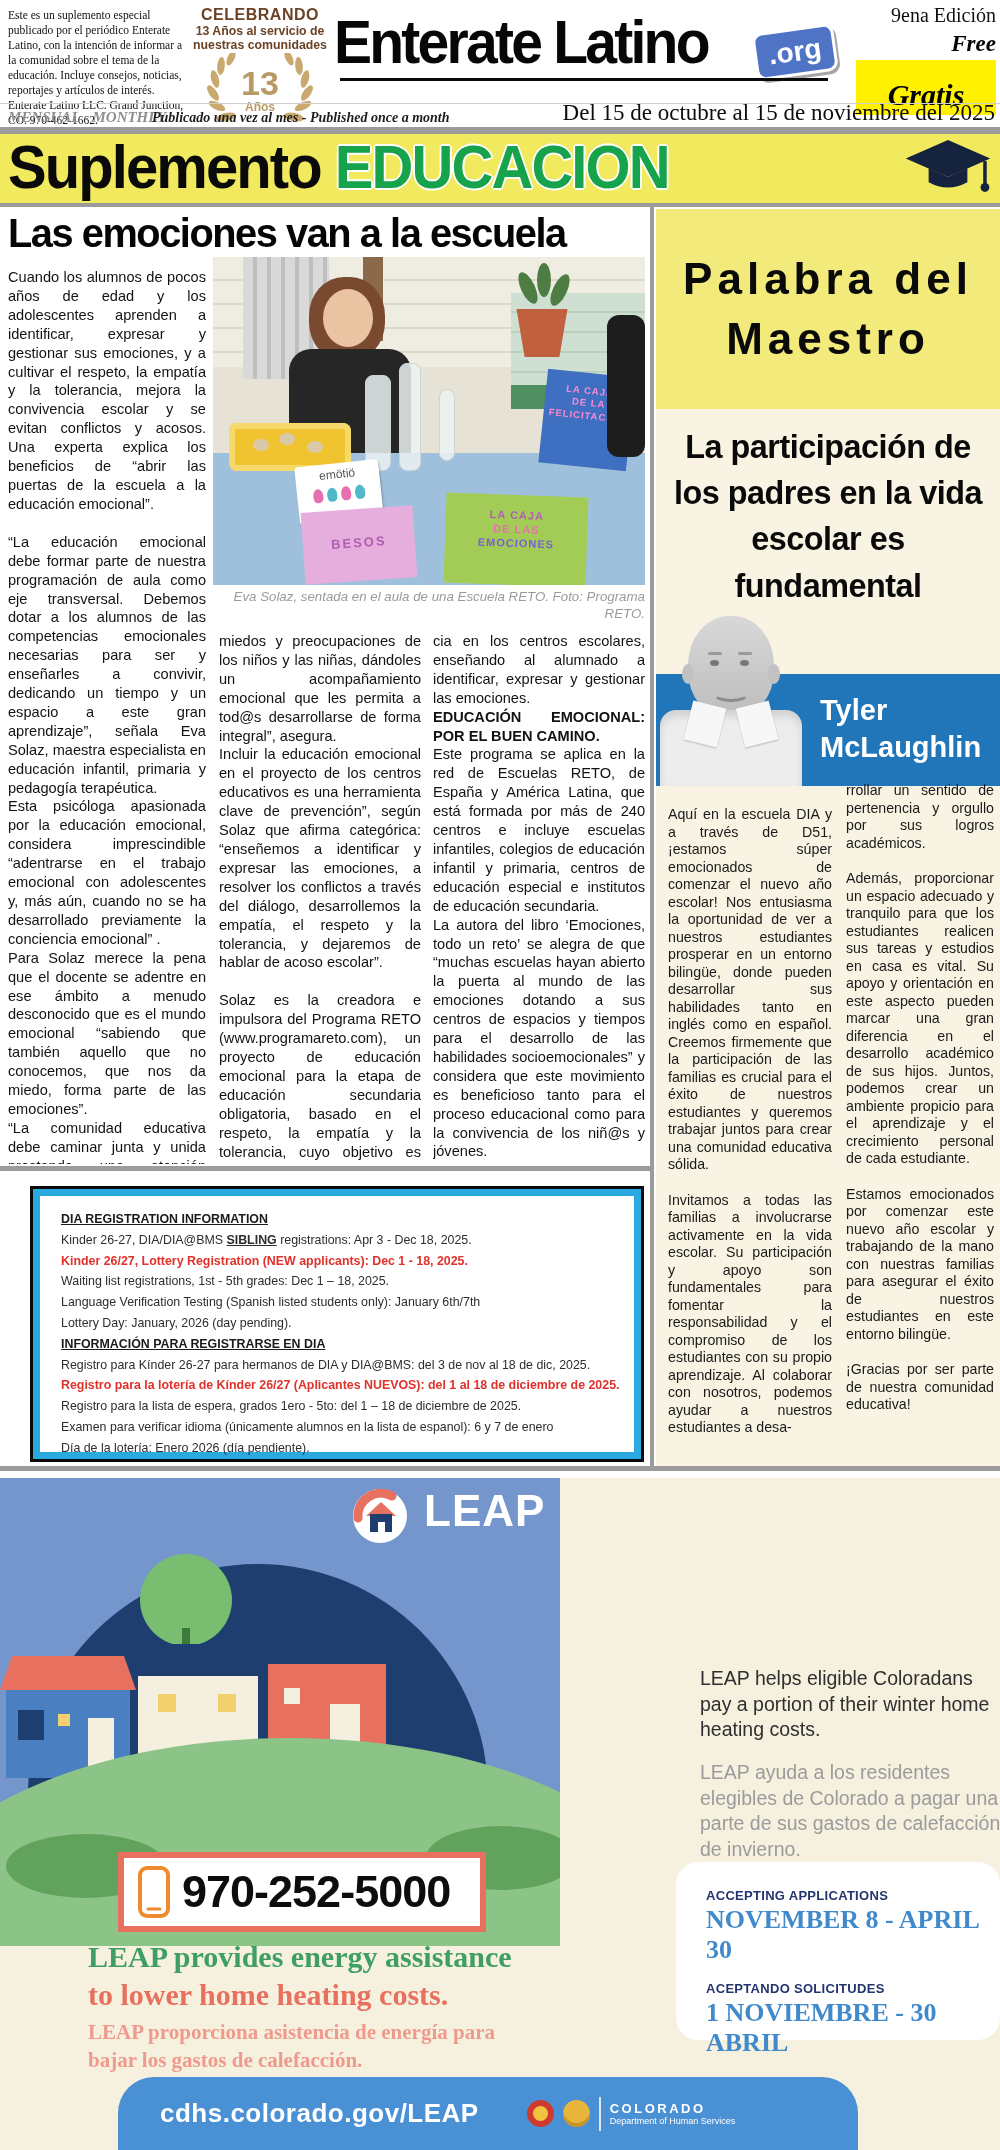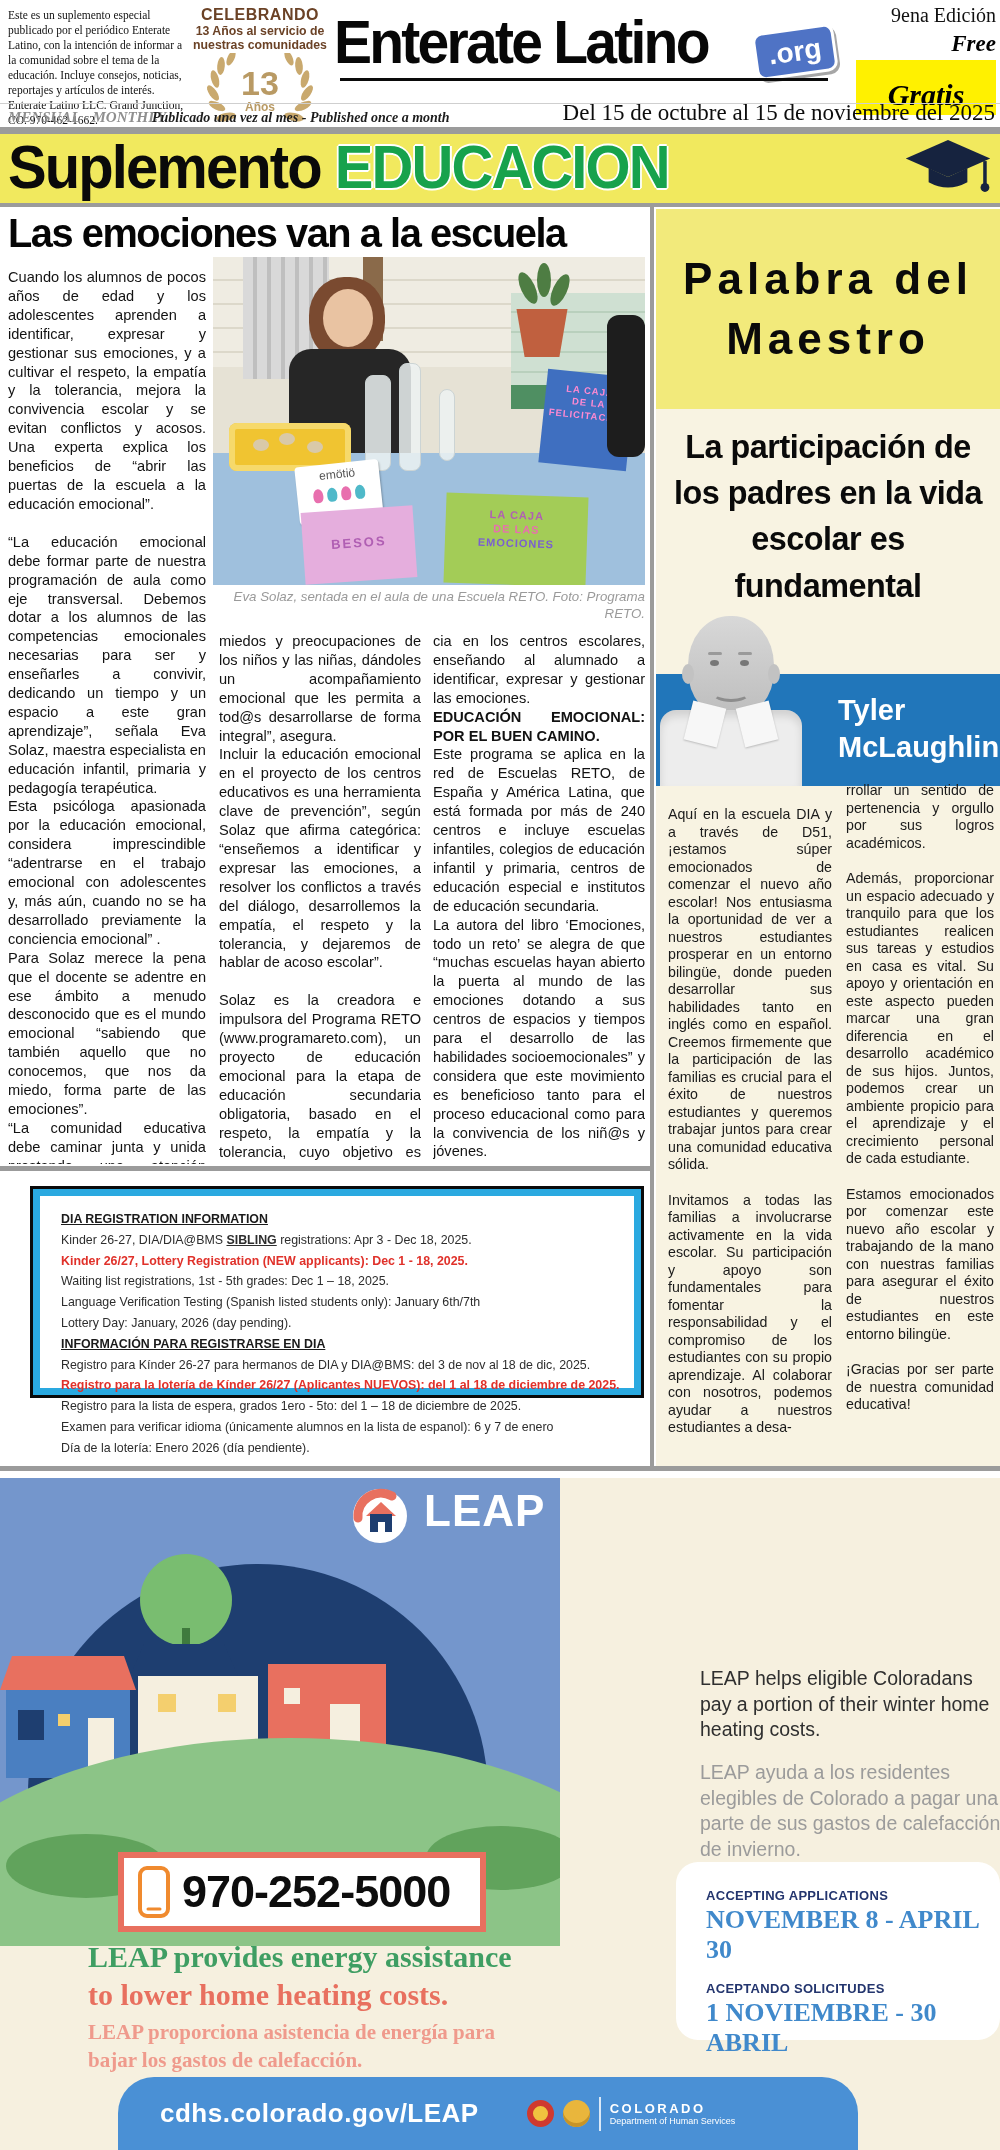--- a/index.html
+++ b/index.html
@@ -90,38 +90,38 @@
      text-align:center; font-weight:800; font-size:9.5px; line-height:1.3; color:#ff8ad1; padding-top:12px; letter-spacing:1px; }
   .ph-kid { left:394px; top:58px; width:38px; height:142px; background:#1d1d1d; border-radius:12px; }
   
   .sb-yellow { position:absolute; left:656px; top:209px; width:344px; height:200px; background:#f2ea7b;
     display:flex; flex-direction:column; align-items:center; justify-content:center; gap:10px; }
   .sb-title-line { font-size:44px; font-weight:800; letter-spacing:5px; color:#0a0a0a; }
   .sb-cream { position:absolute; left:656px; top:409px; width:344px; height:1057px; background:#f8f3e2; }
   .sb-head { position:absolute; left:666px; top:424px; width:324px; text-align:center; font-size:33px;
     font-weight:800; letter-spacing:-0.5px; line-height:1.4; color:#0a0a0a; transform:scaleX(.98); transform-origin:center top;}
   .tyler-band { position:absolute; left:656px; top:674px; width:344px; height:112px; background:#2176ba; }
-  .tyler-name { position:absolute; left:182px; top:18px; color:#fff; font-size:29px; font-weight:700; line-height:1.28; }
+  .tyler-name { position:absolute; left:164px; top:18px; color:#fff; font-size:29px; font-weight:700; line-height:1.28; }
   .tyler-photo { position:absolute; left:660px; top:612px; width:142px; height:174px; }
   .ty-head { position:absolute; left:28px; top:4px; width:86px; height:102px; border-radius:48% 48% 46% 46%;
     background:linear-gradient(#d8d8d8,#bdbdbd); }
   .ty-ear { position:absolute; top:52px; width:12px; height:20px; border-radius:50%; background:#c2c2c2; }
   .ty-eye { position:absolute; top:48px; width:9px; height:6px; border-radius:50%; background:#777; }
   .ty-brow { position:absolute; top:40px; width:14px; height:3px; border-radius:2px; background:#9a9a9a; }
   .ty-smile { position:absolute; left:52px; top:72px; width:38px; height:18px; border:3px solid #8d8d8d;
     border-color:transparent transparent #8d8d8d transparent; border-radius:50%; }
   .ty-jacket { position:absolute; left:0; top:98px; width:142px; height:76px; background:#ededed; border-radius:16px 16px 0 0;
     box-shadow:inset 0 6px 8px rgba(0,0,0,.12); }
   .ty-collar { position:absolute; top:-6px; width:34px; height:40px; background:#f7f7f7; box-shadow:0 1px 2px rgba(0,0,0,.2); }
   .s-col { position:absolute; font-size:14.2px; line-height:17.5px; text-align:justify; color:#1a1a1a; overflow:hidden; }
   .s-col p { margin:0 0 18px 0; }
   .s-col1 { left:668px; top:806px; width:164px; height:650px; }
   .s-col2 { left:846px; top:782px; width:148px; height:650px; }
   
-  .reg-box { position:absolute; left:30px; top:1186px; width:614px; height:212px; background:#fff;
+  .reg-box { position:absolute; left:30px; top:1186px; width:614px; height:276px; background:#fff;
     border:3px solid #0a0a0a; box-shadow:inset 0 0 0 7px #2aa9e0; padding:20px 14px 0 28px; }
   .reg-line { font-size:12.4px; line-height:20.8px; color:#2d2d2d; white-space:nowrap; overflow:hidden; }
   .reg-header { font-weight:700; text-decoration:underline; color:#1a1a1a; }
   .reg-red { color:#e0312a; font-weight:700; }
   .reg-u { text-decoration:underline; font-weight:700; }
   
   .leap { position:absolute; left:0; top:1478px; width:1000px; height:672px; background:#f6f0df; overflow:hidden; }
   .leap-ill { position:absolute; left:0; top:0; width:560px; height:468px; background:#7496cc; overflow:hidden; }
   .li { position:absolute; }
   .li-navy { left:28px; top:86px; width:460px; height:460px; border-radius:50%; background:#1e3e70; }

